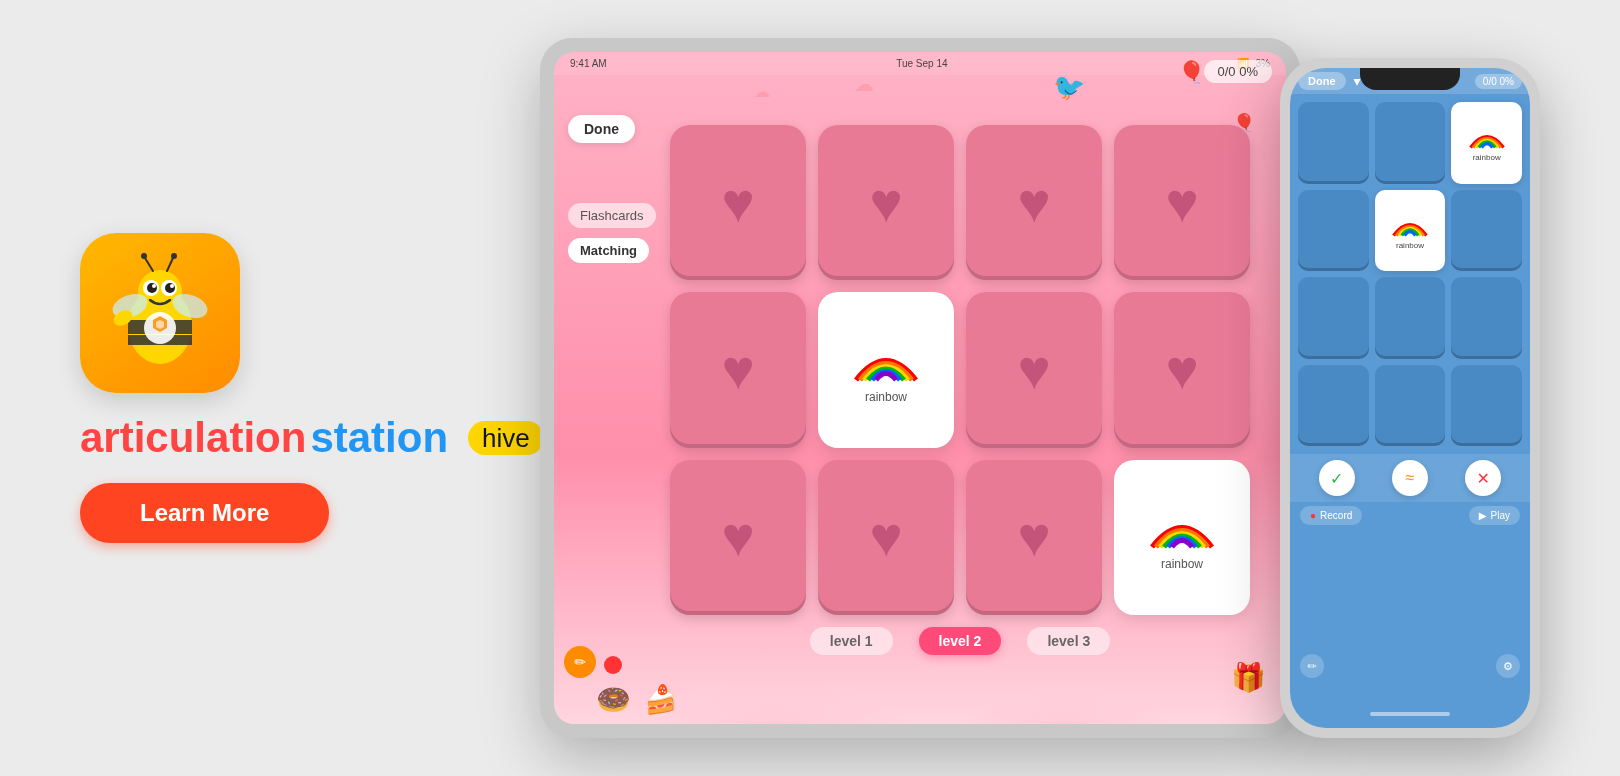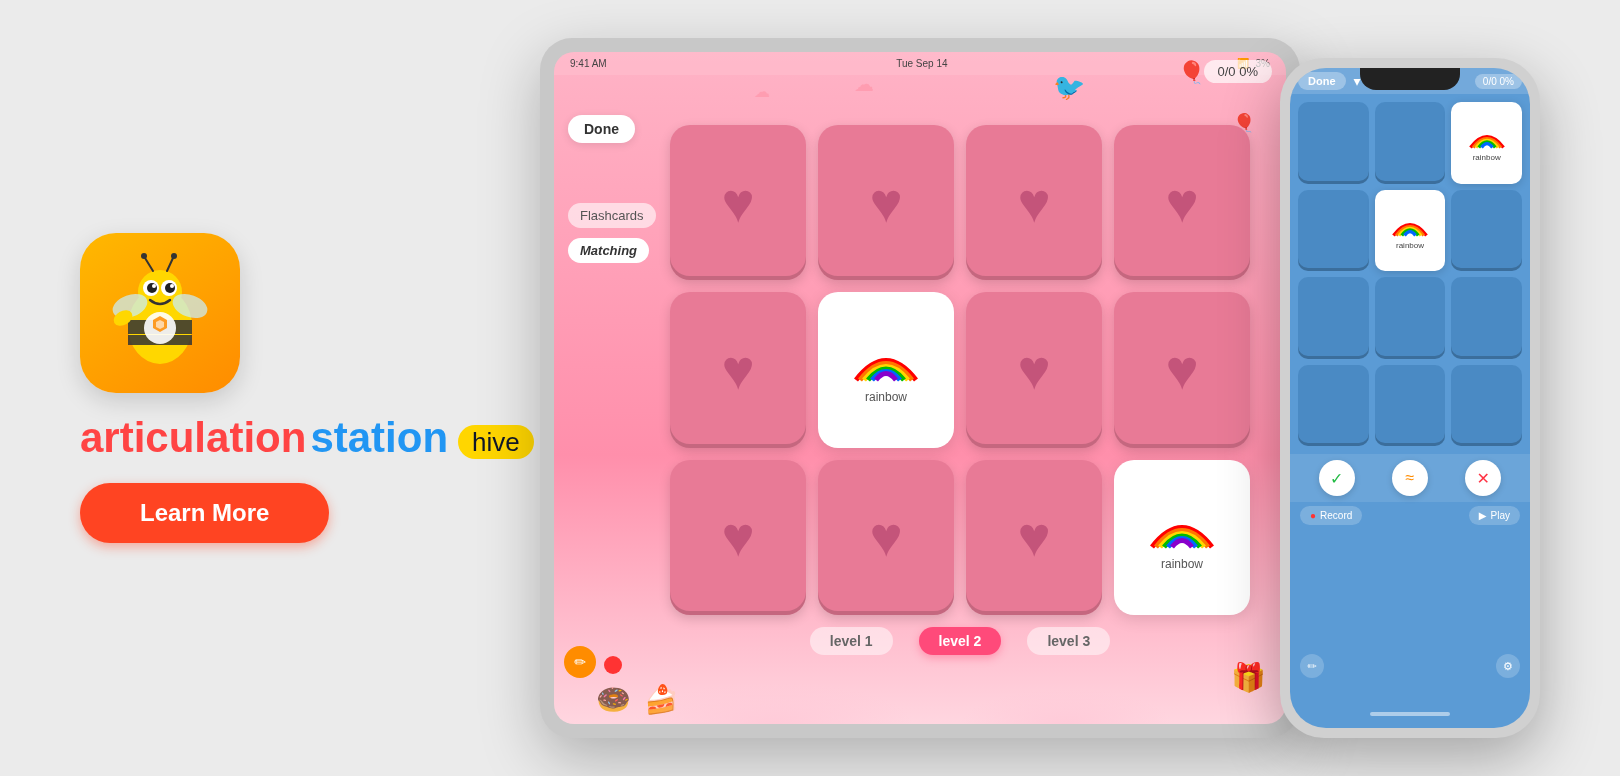--- a/index.html
+++ b/index.html
@@ -50,22 +50,22 @@
       flex-direction: row;
       gap: 4px;
     }
     .title-line1 {
       font-size: 42px;
       font-weight: 800;
       line-height: 1;
     }
     .title-line2 {
       display: flex;
-      align-items: flex-end;
-      gap: 10px;
+      align-items: center;
+      gap: 20px;
       font-size: 42px;
       font-weight: 800;
       line-height: 1;
     }
     .word-articulation { color: #FF4444; }
     .word-station { color: #2196F3; }
     .hive-badge {
       background: #FFD600;
       border-radius: 20px;
       padding: 4px 14px;
@@ -168,21 +168,20 @@
     }
     .matching-btn {
       background: white;
       border: none;
       border-radius: 14px;
       padding: 5px 12px;
       font-size: 13px;
       font-weight: 700;
       color: #333;
       cursor: pointer;
-      font-style: italic;
     }
     .tablet-main {
       flex: 1;
       display: flex;
       flex-direction: column;
       align-items: center;
       justify-content: flex-start;
       padding: 10px 20px 10px 0;
       position: relative;
     }

